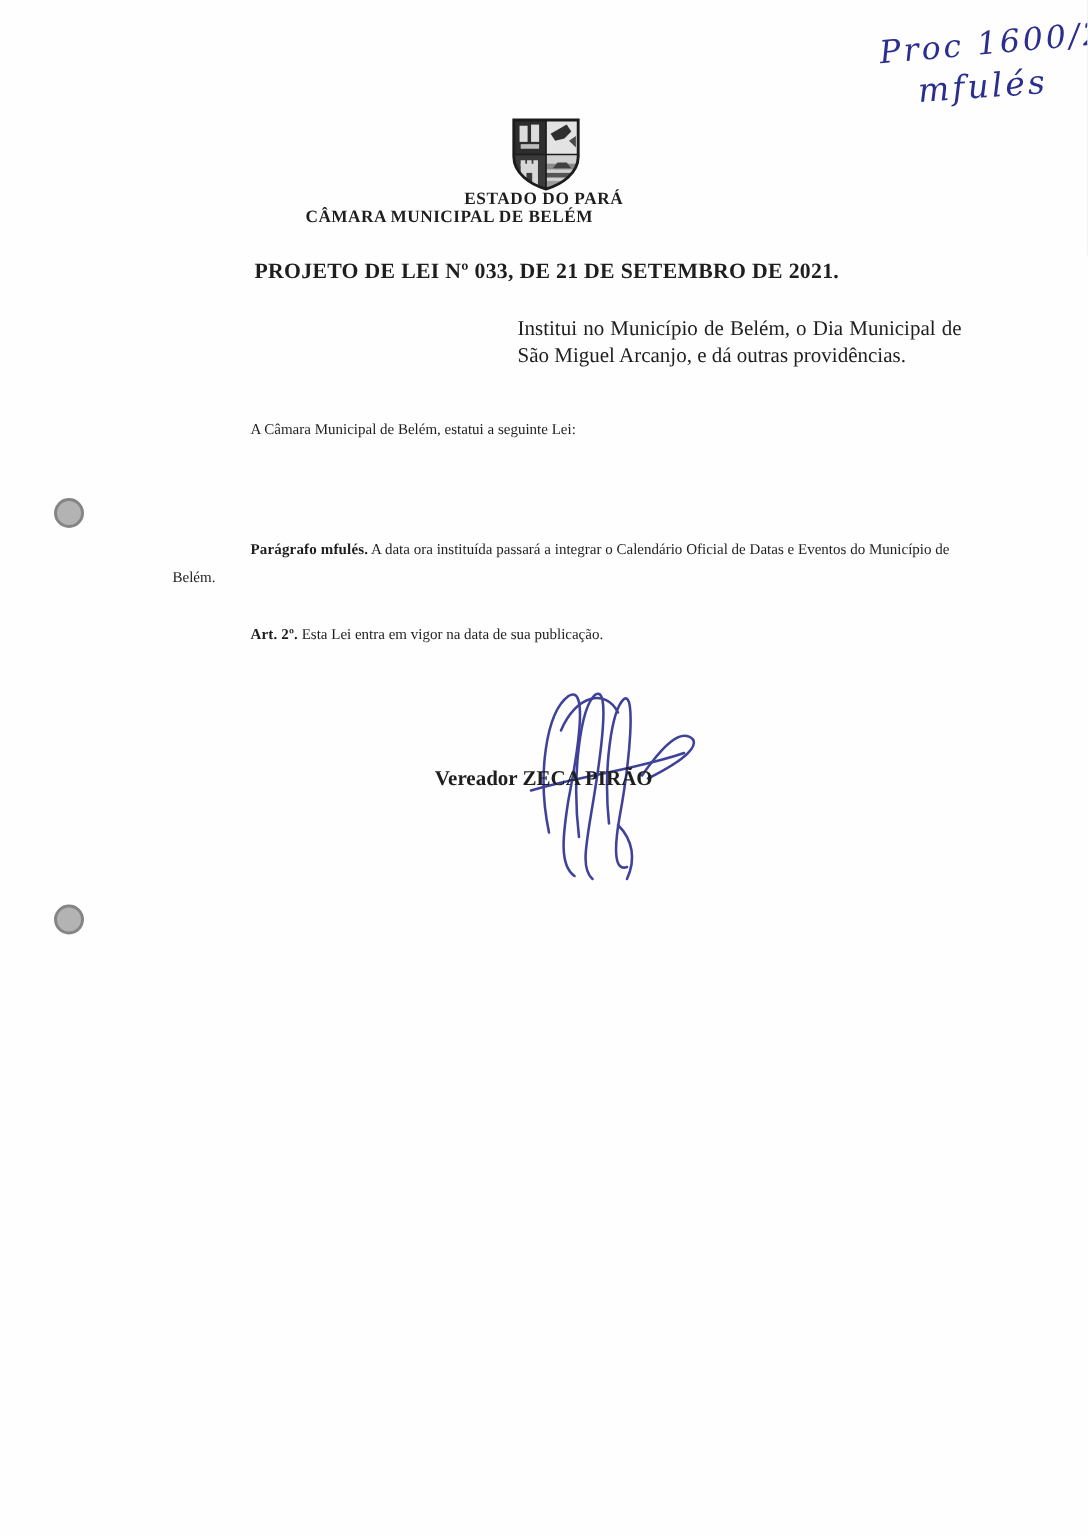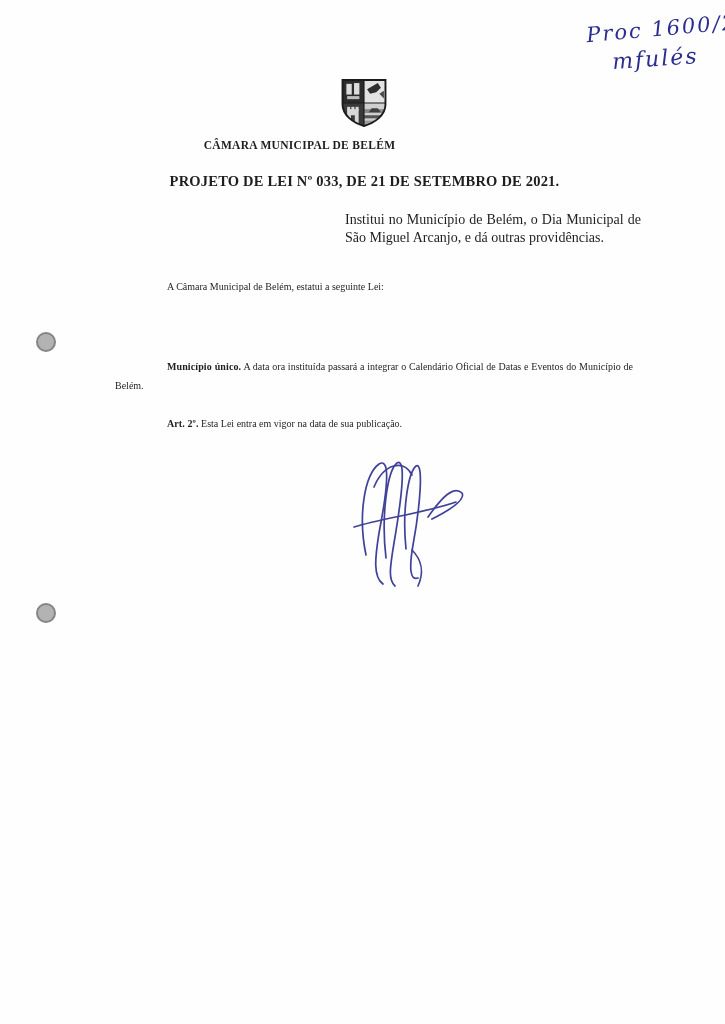--- a/index.html
+++ b/index.html
@@ -98,45 +98,47 @@
         <rect x="30" y="48" width="30" height="4" fill="#555555"></rect>
         <rect x="30" y="55" width="30" height="9" fill="#9b9b9b"></rect>
         <path d="M36,44 L52,44 L48,39 L40,39 Z" fill="#404040"></path>
       </g>
       <path d="M2,2 H58 V34 C58,48 44,58 30,62 C16,58 2,48 2,34 Z" fill="none" stroke="#1c1c1c" stroke-width="2.5"></path>
       <line x1="30" y1="2" x2="30" y2="62" stroke="#1c1c1c" stroke-width="1.5"></line>
       <line x1="2" y1="32" x2="58" y2="32" stroke="#1c1c1c" stroke-width="1.5"></line>
     </svg>
   </div>
 
+  <div class="org1">ESTADO DO PARÁ</div>
   <div class="org2">CÂMARA MUNICIPAL DE BELÉM</div>
 
   <div class="doc-title">PROJETO DE LEI Nº 033, DE 21 DE SETEMBRO DE 2021.</div>
 
   <div class="summary">Institui no Município de Belém, o Dia Municipal de São Miguel Arcanjo, e dá outras providências.</div>
 
   <p class="para p1"><b></b><span>A Câmara Municipal de Belém, estatui a seguinte Lei:</span></p>
 
 
-  <p class="para p3"><b>Município único.</b><span> A data ora instituída passará a integrar o Calendário Oficial de Datas e Eventos do Município de Belém.</span></p>
+  <p class="para p3"><b>Parágrafo mfulés.</b><span> A data ora instituída passará a integrar o Calendário Oficial de Datas e Eventos do Município de Belém.</span></p>
 
   <p class="para p4"><b>Art. 2º.</b><span> Esta Lei entra em vigor na data de sua publicação.</span></p>
 
 
   <div class="sig-scribble">
     <svg width="150" height="135" viewBox="0 0 150 135">
       <g fill="none" stroke="#2b2e8e" stroke-width="1.7" stroke-linecap="round" opacity="0.9">
         <path d="M34,100 C26,62 32,20 47,9 C60,1 54,42 47,78 C43,103 41,122 51,129"></path>
         <path d="M54,103 C49,62 55,16 65,8 C75,2 69,47 62,88 C58,112 56,125 63,131"></path>
         <path d="M74,94 C70,56 76,18 84,11 C92,6 88,52 81,90 C77,113 78,126 86,123"></path>
         <path d="M42,32 C52,8 72,4 80,20"></path>
         <path d="M22,72 C52,63 92,58 124,47"></path>
         <path d="M96,62 C110,42 122,30 130,38 C134,45 116,56 100,64"></path>
         <path d="M80,95 C90,105 92,118 86,131"></path>
       </g>
     </svg>
   </div>
 
+  <div class="sig-name">Vereador ZECA PIRÃO</div>
 
   <div class="hole h1"></div>
   <div class="hole h2"></div>
 
 </div>
 
 </body></html>

